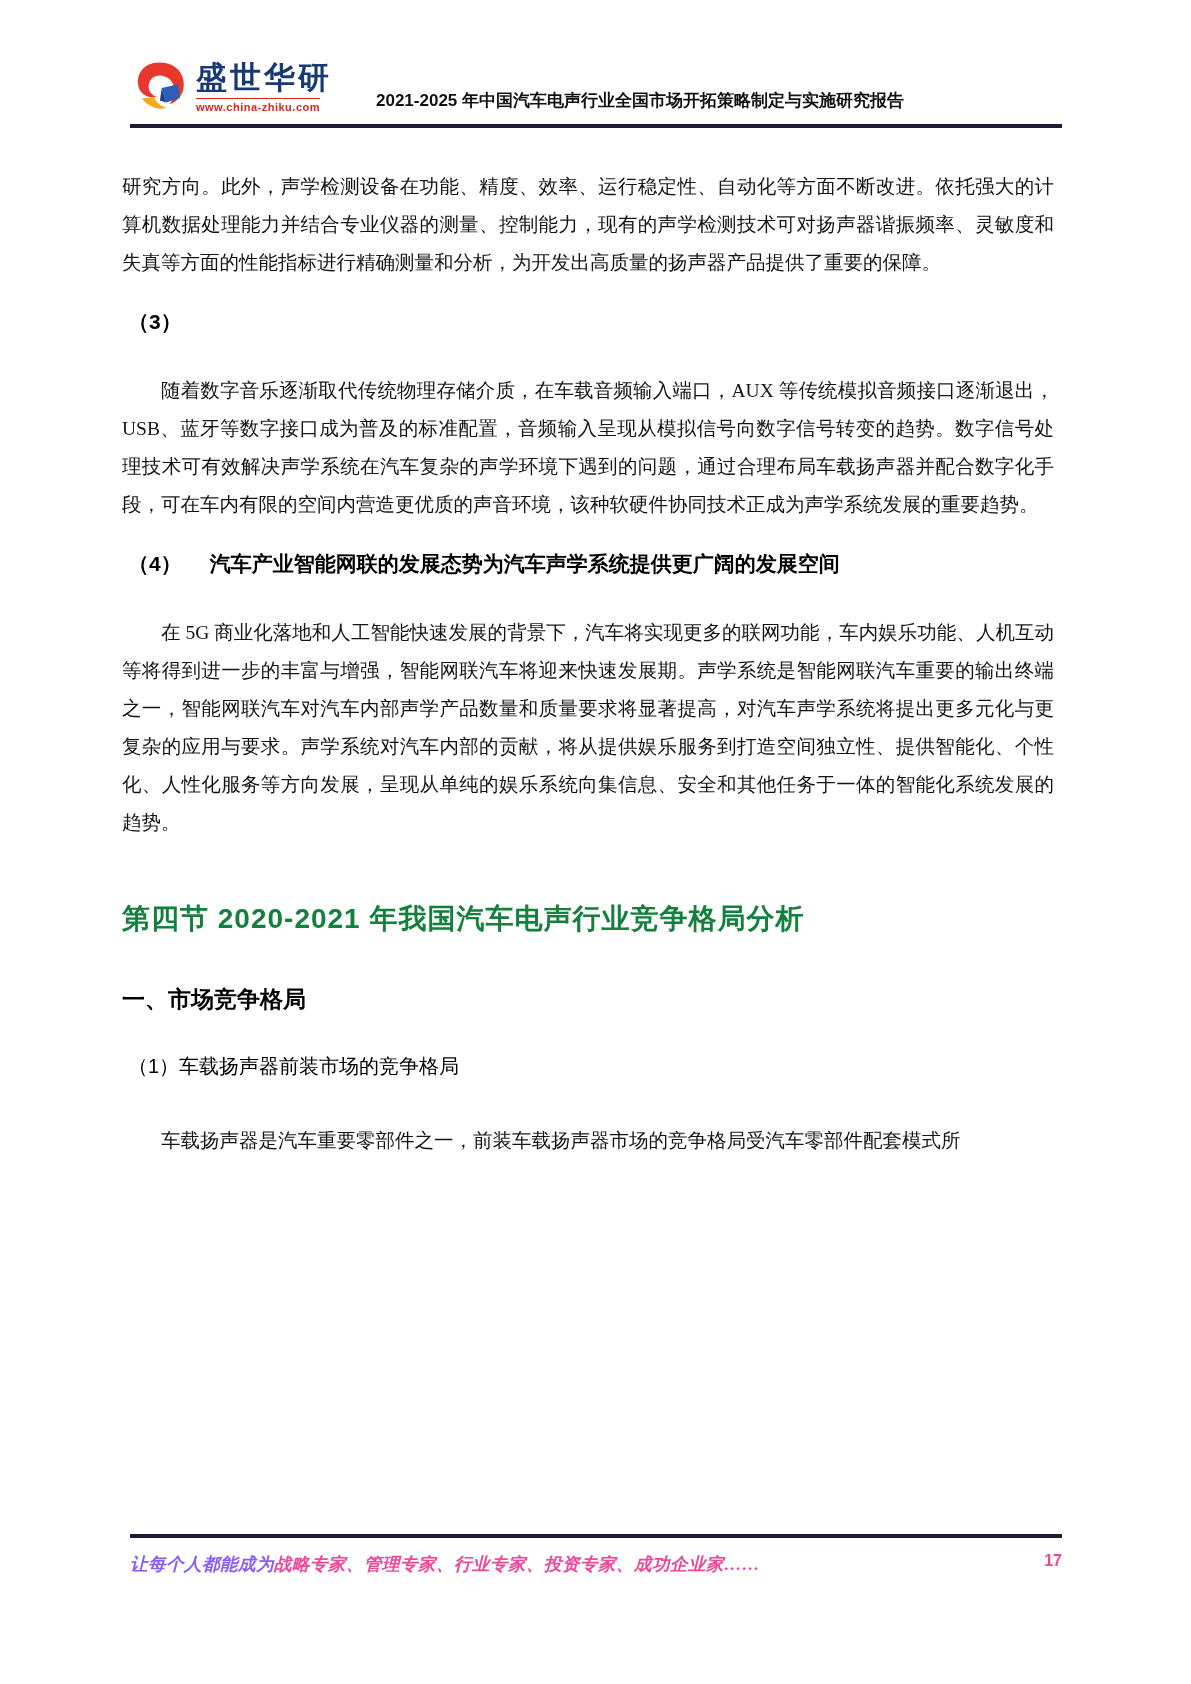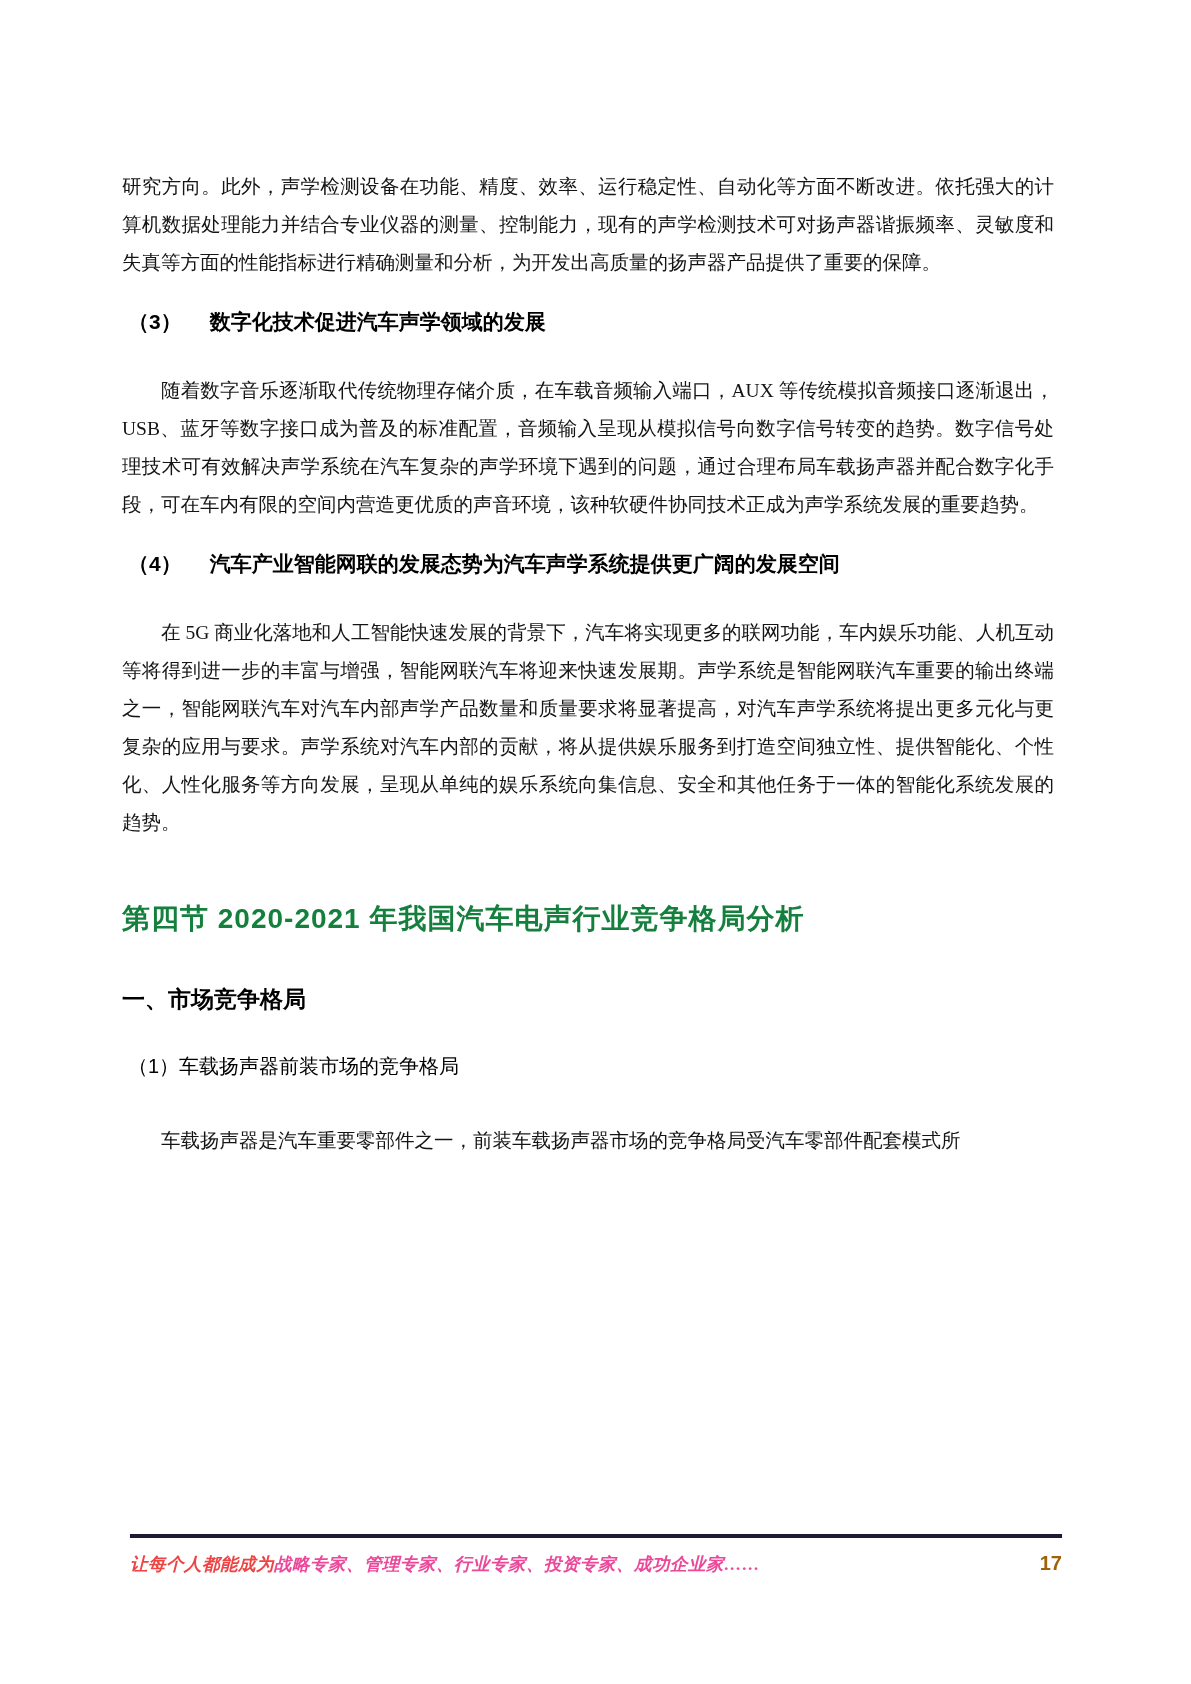--- a/index.html
+++ b/index.html
@@ -111,42 +111,58 @@
     justify-content:space-between;
     align-items:flex-start;
     background:#fff;
   }
   .slogan {
     font-style:italic;
     font-weight:bold;
     font-size:17.5px;
     letter-spacing:0.5px;
   }
-  .slogan-prefix { color:#ef4444; }
+  .slogan-prefix { color:#8b5cf6; }
   .slogan-main { color:#ec4899; }
   .page-number {
     font-family:"Liberation Sans","DejaVu Sans",sans-serif;
     font-weight:bold;
-    font-size:20px;
-    color:#a16207;
+    font-size:16px;
+    color:#ec4899;
   }
 </style>
 </head>
 <body>
 
 <div class="page">
 
+  <header class="header">
+    <div class="logo">
+      <span class="logo-icon">
+        <svg viewBox="0 0 64 64" width="58" height="58" aria-hidden="true">
+          <path d="M32 5 C15 5 7 18 9 30 C11 41 22 45 30 43 C23 41 19 34 21 28 C23 20 32 17 40 21 C50 26 52 40 44 51 C55 47 61 36 59 25 C57 13 47 5 32 5 Z" fill="#e8372c"></path>
+          <path d="M13 44 C19 53 30 58 41 55 C34 53 29 49 27 44 Z" fill="#f7a823"></path>
+          <path d="M35 33 L53 29 L55 44 L40 49 Z" fill="#2b5fb8"></path>
+          <path d="M35 33 L40 49 L33 47 Z" fill="#1c3f8f"></path>
+        </svg>
+      </span>
+      <div class="logo-text-block">
+        <div class="logo-name">盛世华研</div>
+        <div class="logo-url">www.china-zhiku.com</div>
+      </div>
+    </div>
+    <div class="report-title">2021-2025 年中国汽车电声行业全国市场开拓策略制定与实施研究报告</div>
+  </header>
 
   <main class="content">
 
     <p class="para">研究方向。此外，声学检测设备在功能、精度、效率、运行稳定性、自动化等方面不断改进。依托强大的计算机数据处理能力并结合专业仪器的测量、控制能力，现有的声学检测技术可对扬声器谐振频率、灵敏度和失真等方面的性能指标进行精确测量和分析，为开发出高质量的扬声器产品提供了重要的保障。</p>
 
     <h3 class="heading3">
       <span class="h-num">（3）</span>
-      <span class="h-title">数字化技术促进汽车声学领域的发展</span>
     </h3>
 
     <p class="para indent">随着数字音乐逐渐取代传统物理存储介质，在车载音频输入端口，AUX 等传统模拟音频接口逐渐退出，USB、蓝牙等数字接口成为普及的标准配置，音频输入呈现从模拟信号向数字信号转变的趋势。数字信号处理技术可有效解决声学系统在汽车复杂的声学环境下遇到的问题，通过合理布局车载扬声器并配合数字化手段，可在车内有限的空间内营造更优质的声音环境，该种软硬件协同技术正成为声学系统发展的重要趋势。</p>
 
     <h3 class="heading3">
       <span class="h-num">（4）</span>
       <span class="h-title">汽车产业智能网联的发展态势为汽车声学系统提供更广阔的发展空间</span>
     </h3>
 
     <p class="para indent">在 5G 商业化落地和人工智能快速发展的背景下，汽车将实现更多的联网功能，车内娱乐功能、人机互动等将得到进一步的丰富与增强，智能网联汽车将迎来快速发展期。声学系统是智能网联汽车重要的输出终端之一，智能网联汽车对汽车内部声学产品数量和质量要求将显著提高，对汽车声学系统将提出更多元化与更复杂的应用与要求。声学系统对汽车内部的贡献，将从提供娱乐服务到打造空间独立性、提供智能化、个性化、人性化服务等方向发展，呈现从单纯的娱乐系统向集信息、安全和其他任务于一体的智能化系统发展的趋势。</p>

